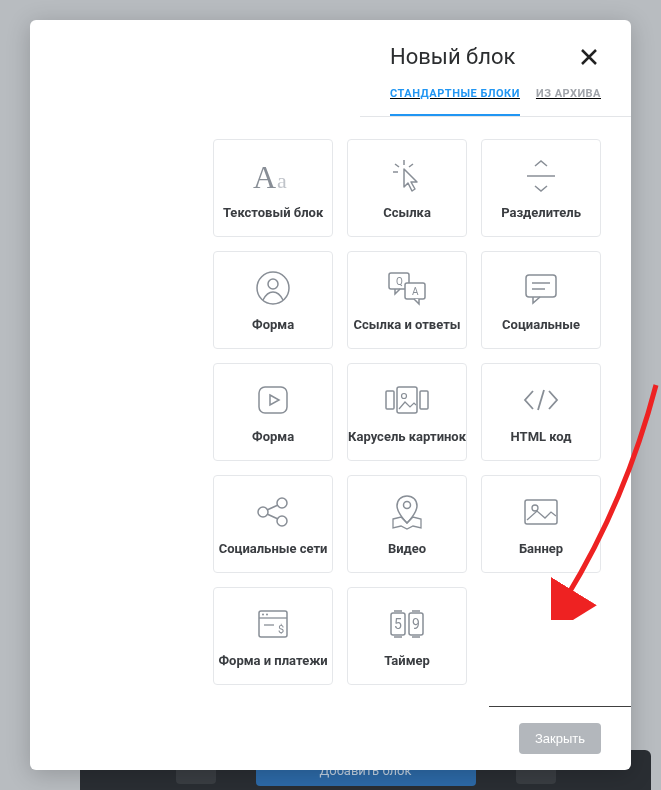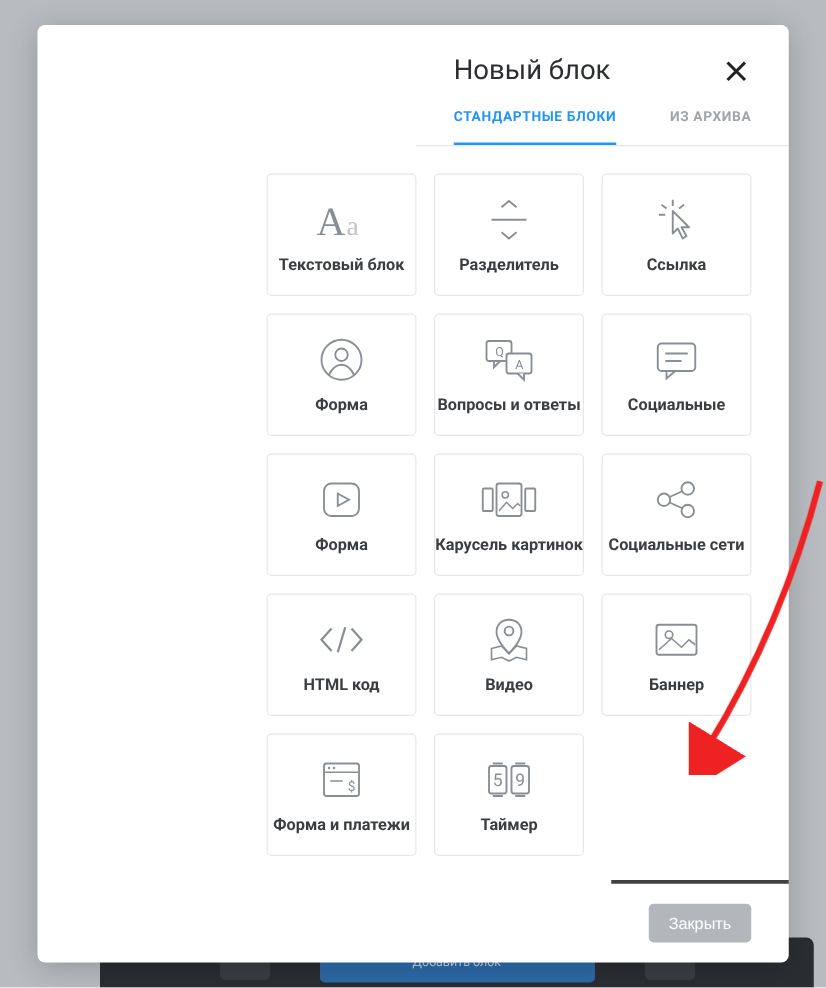--- a/index.html
+++ b/index.html
@@ -35,21 +35,21 @@
       background: #3a3e43;
       border-radius: 4px;
     }
     .backdrop-main-btn {
       flex: 1;
       max-width: 220px;
       height: 32px;
       background: #2d6aa8;
       border-radius: 4px;
       color: #c0d0e0;
-      font-size: 10px;
+      font-size: 13px;
       display: flex;
       align-items: center;
       justify-content: center;
     }
     .modal {
       position: absolute;
       left: 30px;
       right: 30px;
       top: 20px;
       bottom: 20px;
@@ -80,21 +80,22 @@
       font-size: 24px;
       color: #222;
       width: 24px;
       height: 24px;
       display: flex;
       align-items: center;
       justify-content: center;
     }
     .tabs {
       display: flex;
-      gap: 43px;
+      gap: 16px;
+      text-decoration: underline;
     }
     .tab {
       font-size: 11px;
       font-weight: 700;
       letter-spacing: 0.5px;
       color: #a0a4aa;
       padding-bottom: 14px;
       cursor: pointer;
       border-bottom: 2px solid transparent;
     }
@@ -133,21 +134,21 @@
     }
     .card-label {
       font-size: 13px;
       color: #3a3d41;
       font-weight: bold;
     }
     .footer {
       padding: 16px 30px;
       display: flex;
       justify-content: flex-end;
-      border-top: 3px solid #404040;
+      border-top: 1px solid #404040;
     }
     .close-btn {
       background: #b3b7bc;
       color: #fff;
       font-size: 13px;
       padding: 8px 16px;
       border: none;
       border-radius: 4px;
       cursor: pointer;
     }
@@ -194,40 +195,40 @@
           <svg width="52" height="36" viewBox="0 0 52 36">
               <text x="6" y="30" font-size="32" font-family="serif" fill="#888e96">A</text>
               <text x="30" y="30" font-size="22" font-family="serif" fill="#c0c4ca">a</text>
             </svg>
         </div>
         <div class="card-label">Текстовый блок</div>
       </div>
 
       <div class="card">
         <div class="card-icon">
-          <svg width="44" height="36" viewBox="0 0 44 36">
-              <line x1="8" y1="18" x2="36" y2="18" stroke="#888e96" stroke-width="1.5"></line>
-              <path d="M16 8 L22 3 L28 8" fill="none" stroke="#888e96" stroke-width="1.5"></path>
-              <path d="M16 28 L22 33 L28 28" fill="none" stroke="#888e96" stroke-width="1.5"></path>
-            </svg>
-        </div>
-        <div class="card-label">Разделитель</div>
-      </div>
-
-      <div class="card">
-        <div class="card-icon">
           <svg width="40" height="38" viewBox="0 0 40 38">
               <path d="M17 12 L17 30 L21 26 L25 34 L28 32 L24 25 L30 25 Z" fill="none" stroke="#888e96" stroke-width="1.5" stroke-linejoin="round"></path>
               <line x1="17" y1="3" x2="17" y2="8" stroke="#888e96" stroke-width="1.5"></line>
               <line x1="8" y1="7" x2="12" y2="10" stroke="#888e96" stroke-width="1.5"></line>
               <line x1="26" y1="7" x2="22" y2="10" stroke="#888e96" stroke-width="1.5"></line>
               <line x1="6" y1="15" x2="11" y2="15" stroke="#888e96" stroke-width="1.5"></line>
             </svg>
         </div>
         <div class="card-label">Ссылка</div>
+      </div>
+
+      <div class="card">
+        <div class="card-icon">
+          <svg width="44" height="36" viewBox="0 0 44 36">
+              <line x1="8" y1="18" x2="36" y2="18" stroke="#888e96" stroke-width="1.5"></line>
+              <path d="M16 8 L22 3 L28 8" fill="none" stroke="#888e96" stroke-width="1.5"></path>
+              <path d="M16 28 L22 33 L28 28" fill="none" stroke="#888e96" stroke-width="1.5"></path>
+            </svg>
+        </div>
+        <div class="card-label">Разделитель</div>
       </div>
 
       <div class="card">
         <div class="card-icon">
           <svg width="36" height="36" viewBox="0 0 36 36">
               <circle cx="18" cy="18" r="16" fill="none" stroke="#888e96" stroke-width="1.5"></circle>
               <circle cx="18" cy="14" r="5" fill="none" stroke="#888e96" stroke-width="1.5"></circle>
               <path d="M8 30 Q12 22 18 22 Q24 22 28 30" fill="none" stroke="#888e96" stroke-width="1.5"></path>
             </svg>
         </div>
@@ -238,21 +239,21 @@
         <div class="card-icon">
           <svg width="44" height="36" viewBox="0 0 44 36">
               <rect x="4" y="3" width="20" height="16" rx="2" fill="none" stroke="#888e96" stroke-width="1.5"></rect>
               <path d="M10 19 L10 24 L15 19" fill="none" stroke="#888e96" stroke-width="1.5"></path>
               <text x="11" y="15" font-size="10" fill="#888e96">Q</text>
               <rect x="20" y="13" width="20" height="16" rx="2" fill="#fff" stroke="#888e96" stroke-width="1.5"></rect>
               <path d="M34 29 L34 34 L29 29" fill="#fff" stroke="#888e96" stroke-width="1.5"></path>
               <text x="27" y="25" font-size="10" fill="#888e96">A</text>
             </svg>
         </div>
-        <div class="card-label">Вопросы и ответы</div>
+        <div class="card-label">Ссылка и ответы</div>
       </div>
 
       <div class="card">
         <div class="card-icon">
           <svg width="40" height="34" viewBox="0 0 40 34">
               <rect x="5" y="4" width="30" height="22" rx="3" fill="none" stroke="#888e96" stroke-width="1.5"></rect>
               <path d="M12 26 L12 32 L19 26" fill="none" stroke="#888e96" stroke-width="1.5"></path>
               <line x1="11" y1="12" x2="29" y2="12" stroke="#888e96" stroke-width="1.5"></line>
               <line x1="11" y1="18" x2="24" y2="18" stroke="#888e96" stroke-width="1.5"></line>
             </svg>
@@ -278,40 +279,40 @@
               <rect x="37" y="8" width="8" height="18" rx="1" fill="none" stroke="#888e96" stroke-width="1.5"></rect>
               <circle cx="21" cy="13" r="2.5" fill="none" stroke="#888e96" stroke-width="1.2"></circle>
               <path d="M16 26 L22 19 L27 24 L31 20 L33 22" fill="none" stroke="#888e96" stroke-width="1.2"></path>
             </svg>
         </div>
         <div class="card-label">Карусель картинок</div>
       </div>
 
       <div class="card">
         <div class="card-icon">
+          <svg width="44" height="30" viewBox="0 0 44 30">
+              <path d="M14 6 L6 15 L14 24" fill="none" stroke="#888e96" stroke-width="1.8"></path>
+              <path d="M30 6 L38 15 L30 24" fill="none" stroke="#888e96" stroke-width="1.8"></path>
+              <line x1="25" y1="5" x2="19" y2="25" stroke="#888e96" stroke-width="1.8"></line>
+            </svg>
+        </div>
+        <div class="card-label">HTML код</div>
+      </div>
+
+      <div class="card">
+        <div class="card-icon">
           <svg width="38" height="34" viewBox="0 0 38 34">
               <circle cx="9" cy="17" r="5" fill="none" stroke="#888e96" stroke-width="1.5"></circle>
               <circle cx="28" cy="8" r="5" fill="none" stroke="#888e96" stroke-width="1.5"></circle>
               <circle cx="28" cy="26" r="5" fill="none" stroke="#888e96" stroke-width="1.5"></circle>
               <line x1="13" y1="15" x2="24" y2="10" stroke="#888e96" stroke-width="1.5"></line>
               <line x1="13" y1="19" x2="24" y2="24" stroke="#888e96" stroke-width="1.5"></line>
             </svg>
         </div>
         <div class="card-label">Социальные сети</div>
-      </div>
-
-      <div class="card">
-        <div class="card-icon">
-          <svg width="44" height="30" viewBox="0 0 44 30">
-              <path d="M14 6 L6 15 L14 24" fill="none" stroke="#888e96" stroke-width="1.8"></path>
-              <path d="M30 6 L38 15 L30 24" fill="none" stroke="#888e96" stroke-width="1.8"></path>
-              <line x1="25" y1="5" x2="19" y2="25" stroke="#888e96" stroke-width="1.8"></line>
-            </svg>
-        </div>
-        <div class="card-label">HTML код</div>
       </div>
 
       <div class="card">
         <div class="card-icon">
           <svg width="40" height="38" viewBox="0 0 40 38">
               <path d="M20 3 C14 3 10 7 10 13 C10 20 20 30 20 30 C20 30 30 20 30 13 C30 7 26 3 20 3 Z" fill="none" stroke="#888e96" stroke-width="1.5"></path>
               <circle cx="20" cy="12" r="3.5" fill="none" stroke="#888e96" stroke-width="1.5"></circle>
               <path d="M6 26 L14 24 L20 30 L26 24 L34 26 L34 35 L26 33 L20 36 L14 33 L6 35 Z" fill="none" stroke="#888e96" stroke-width="1.3"></path>
             </svg>
         </div>

